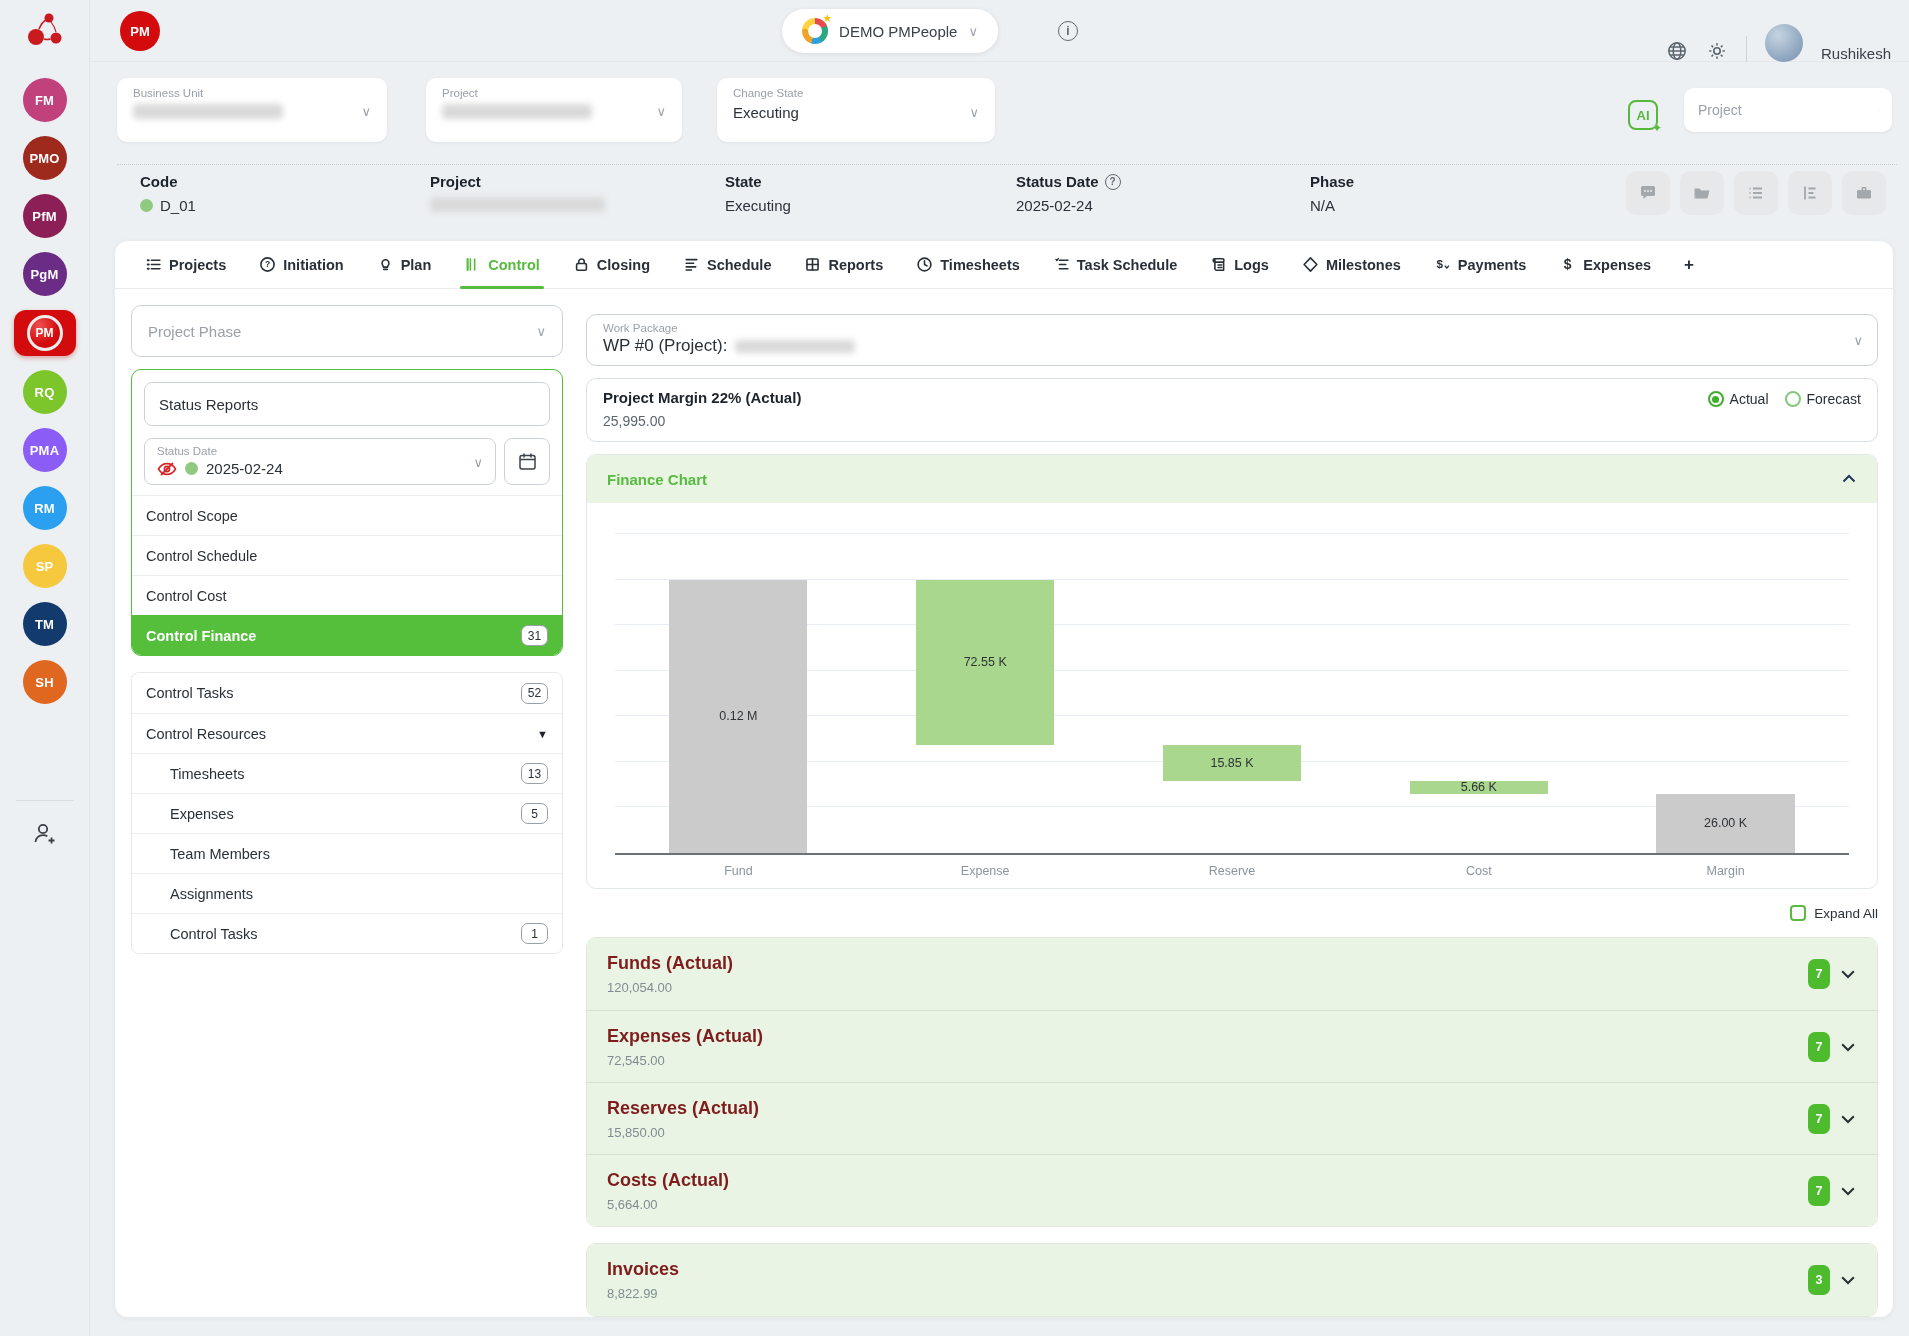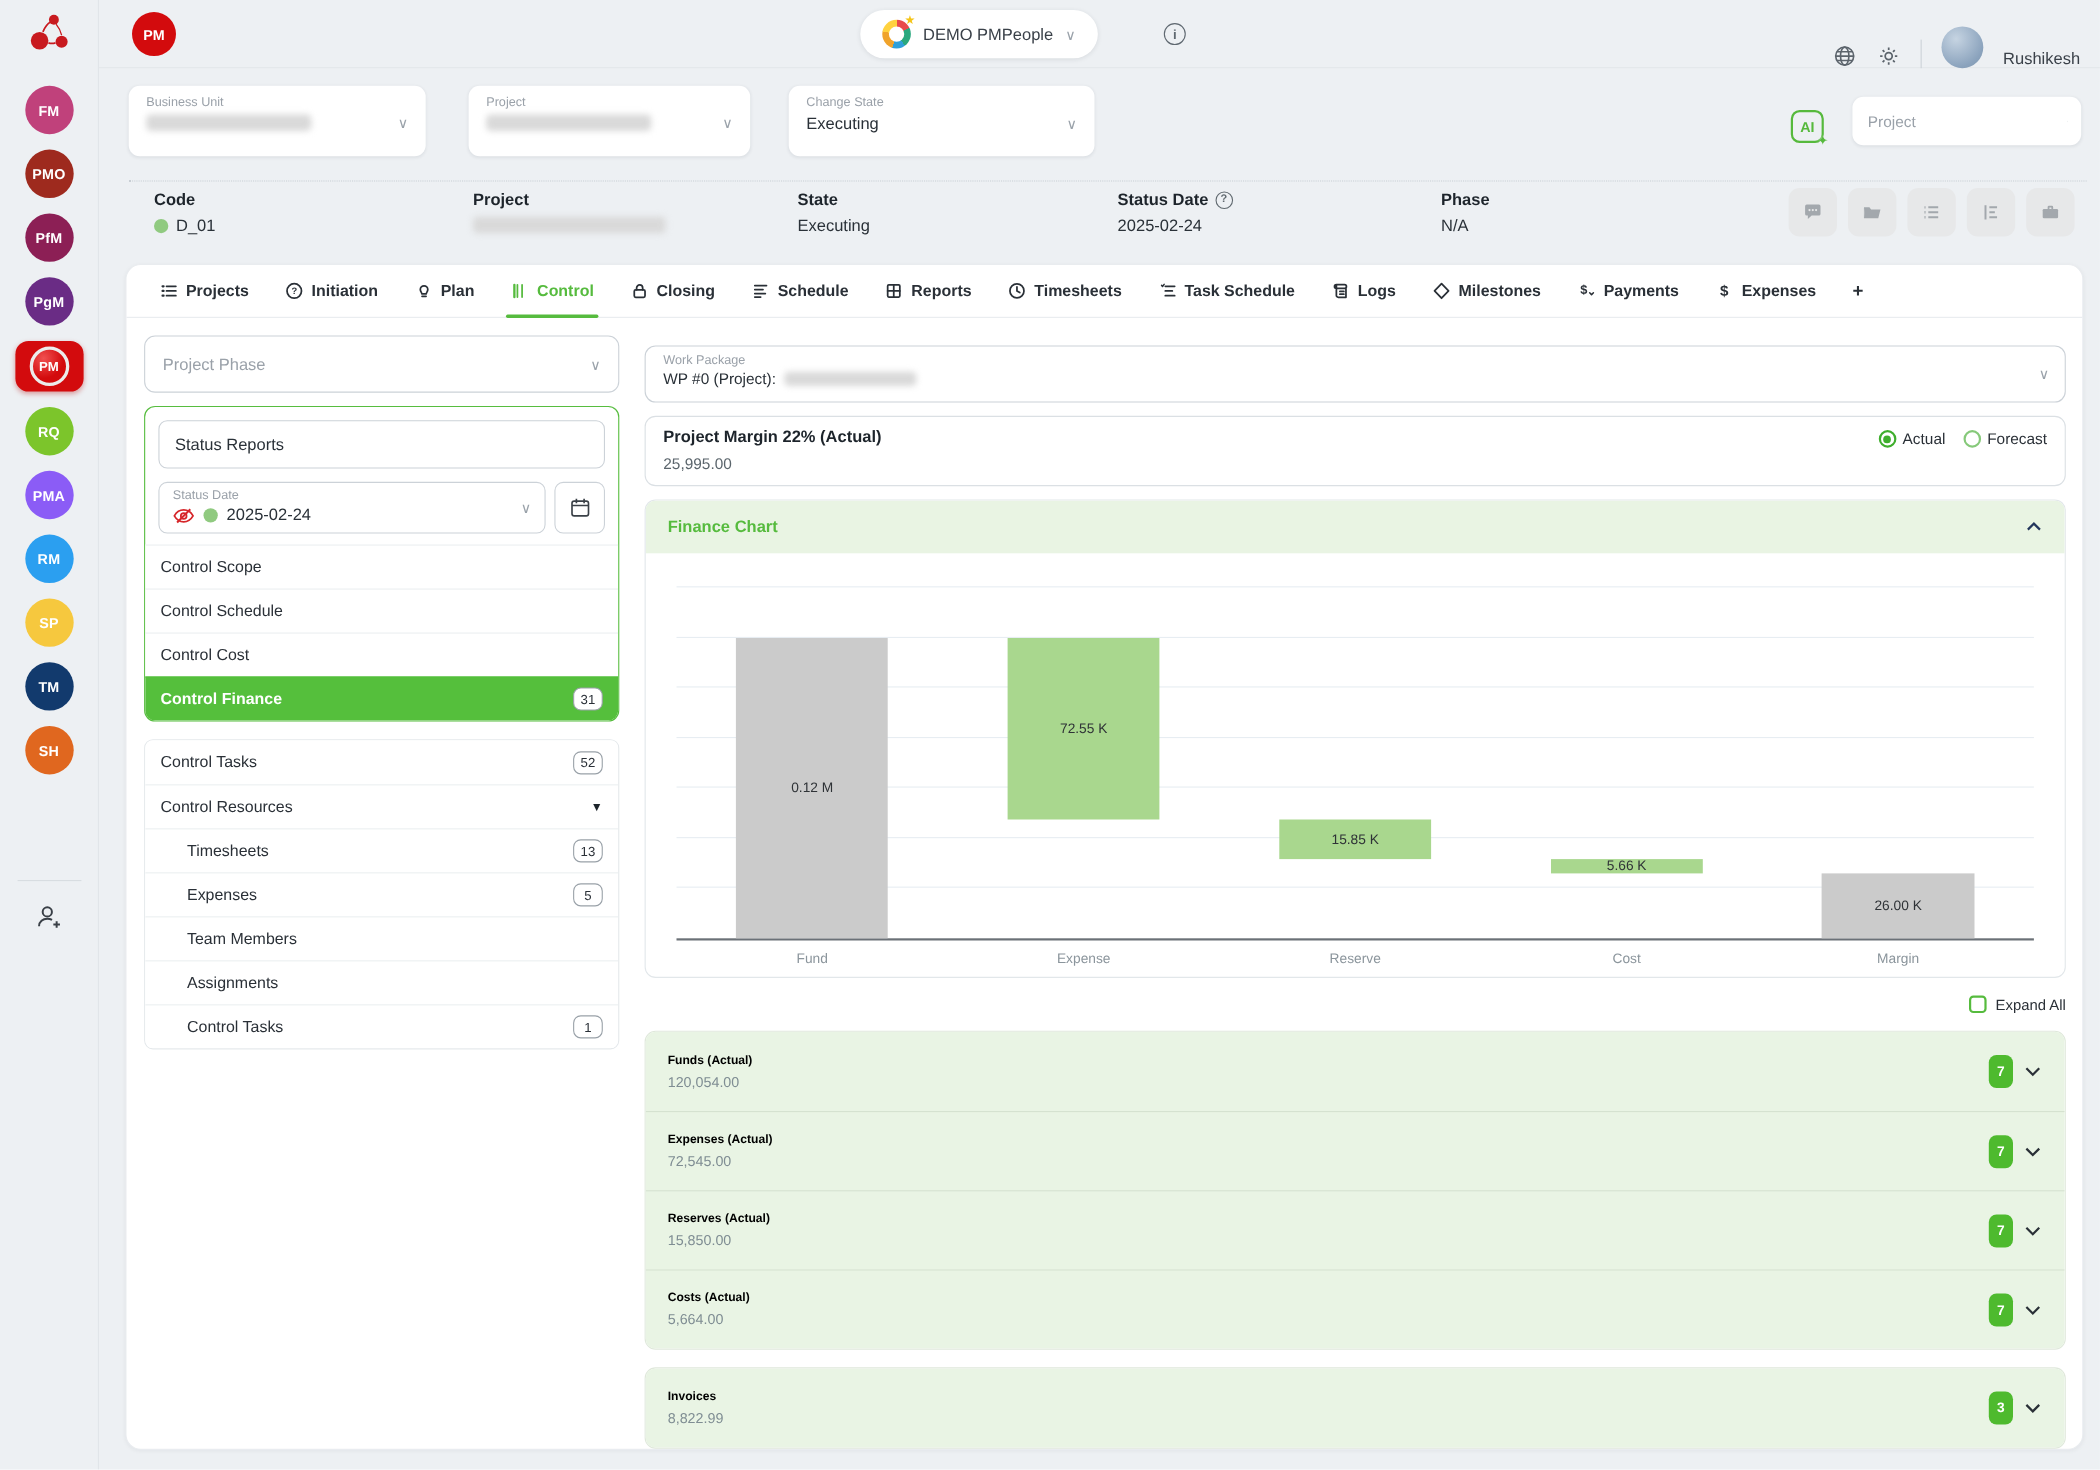--- a/index.html
+++ b/index.html
@@ -80,21 +80,21 @@
   .prow.selected { background:#55bf3c; color:#fff; font-weight:700; border-top-color:#55bf3c; }
   .cbadge { min-width:27px; height:21px; background:#fff; border:1.5px solid #99a1a8; border-radius:7px; font-size:12px; font-weight:400; color:#2a3037; display:flex; align-items:center; justify-content:center; padding:0 5px; }
   .list2 { margin-top:16px; border:1px solid #e5e9ec; border-radius:8px; overflow:hidden; }
   .list2 .prow:first-child { border-top:none; }
   .prow.indent { padding-left:38px; }
   .expander { font-size:11px; color:#1d242b; }
 
   
   .rcontent { position:absolute; left:471px; top:73px; width:1292px; }
   .wp-box { border:1px solid #ccd2d8; border-radius:10px; height:52px; padding:7px 16px 0; position:relative; cursor:pointer; }
-  .wp-val { display:flex; align-items:center; gap:8px; font-size:14px; color:#2a3138; margin-top:2px; }
+  .wp-val { display:flex; align-items:center; gap:8px; font-size:17px; color:#2a3138; margin-top:2px; }
   .wp-chev { position:absolute; right:14px; top:50%; transform:translateY(-50%); }
   .margin-box { margin-top:12px; border:1px solid #dbe0e4; border-radius:10px; padding:10px 16px 12px; display:flex; justify-content:space-between; }
   .mtitle { font-size:15px; font-weight:700; color:#1d242b; }
   .mval { font-size:14px; color:#5b656c; margin-top:7px; }
   .radios { display:flex; align-items:flex-start; gap:16px; padding-top:2px; }
   .radio { display:flex; align-items:center; gap:6px; font-size:14px; color:#2a3037; cursor:pointer; }
   .rdot { width:16px; height:16px; border-radius:50%; border:2px solid #3fae2d; position:relative; }
   .rdot.on::after { content:""; position:absolute; inset:2.5px; border-radius:50%; background:#3fae2d; }
   .rdot.off { border-color:#86c97a; }
 
@@ -109,21 +109,21 @@
   .x-axis { display:flex; margin-top:9px; }
   .x-lab { width:20%; text-align:center; font-size:12.5px; color:#8b959c; }
 
   .expand-row { margin-top:16px; display:flex; justify-content:flex-end; align-items:center; gap:8px; }
   .checkbox { width:16px; height:16px; border:2px solid #56bb3e; border-radius:4px; background:#fff; cursor:pointer; }
   .expand-lab { font-size:13.5px; color:#2a3037; }
 
   .acc-group { margin-top:16px; border:1px solid #dfe8db; border-radius:10px; overflow:hidden; }
   .acc-row { background:#e9f4e4; height:72px; display:flex; align-items:center; justify-content:space-between; padding:0 20px; cursor:pointer; }
   .acc-row + .acc-row { border-top:1px solid #d5e2d0; }
-  .acc-title { font-size:11px; font-weight:700; color:#000000; }
+  .acc-title { font-size:18px; font-weight:700; color:#7f1d1d; }
   .acc-val { font-size:13px; color:#7f8d93; margin-top:6px; }
   .acc-right { display:flex; align-items:center; gap:9px; }
   .gbadge { width:22px; height:30px; background:#4eba2e; border-radius:7px; color:#fff; font-size:12.5px; font-weight:700; display:flex; align-items:center; justify-content:center; }
 </style>
 </head>
 <body>
 
 <div class="app">
 
   <div class="rail">

